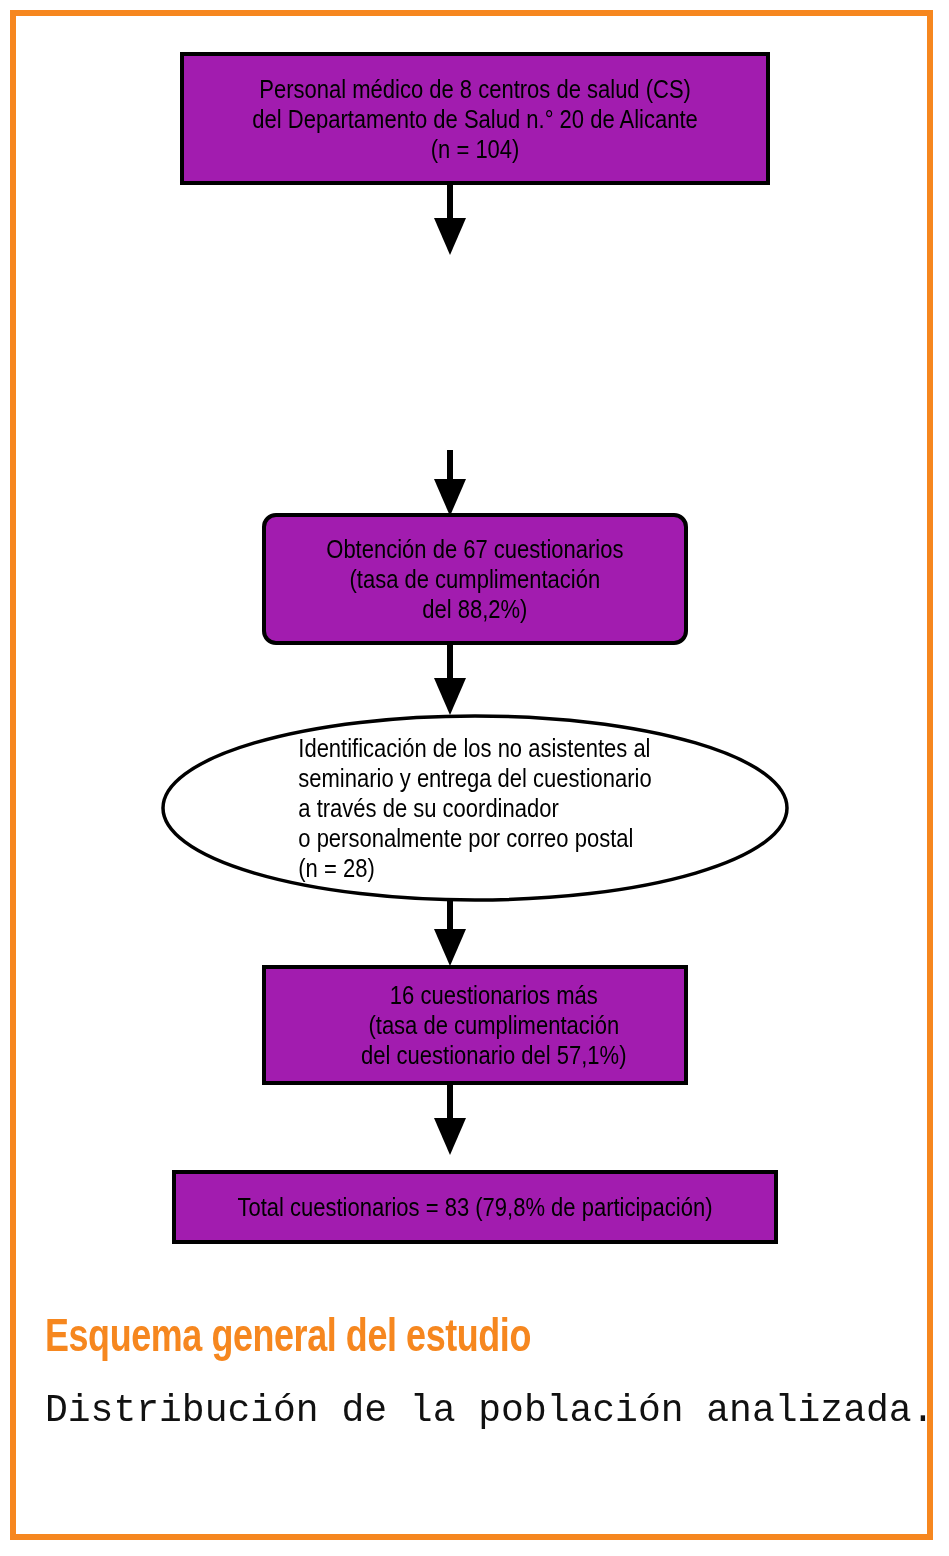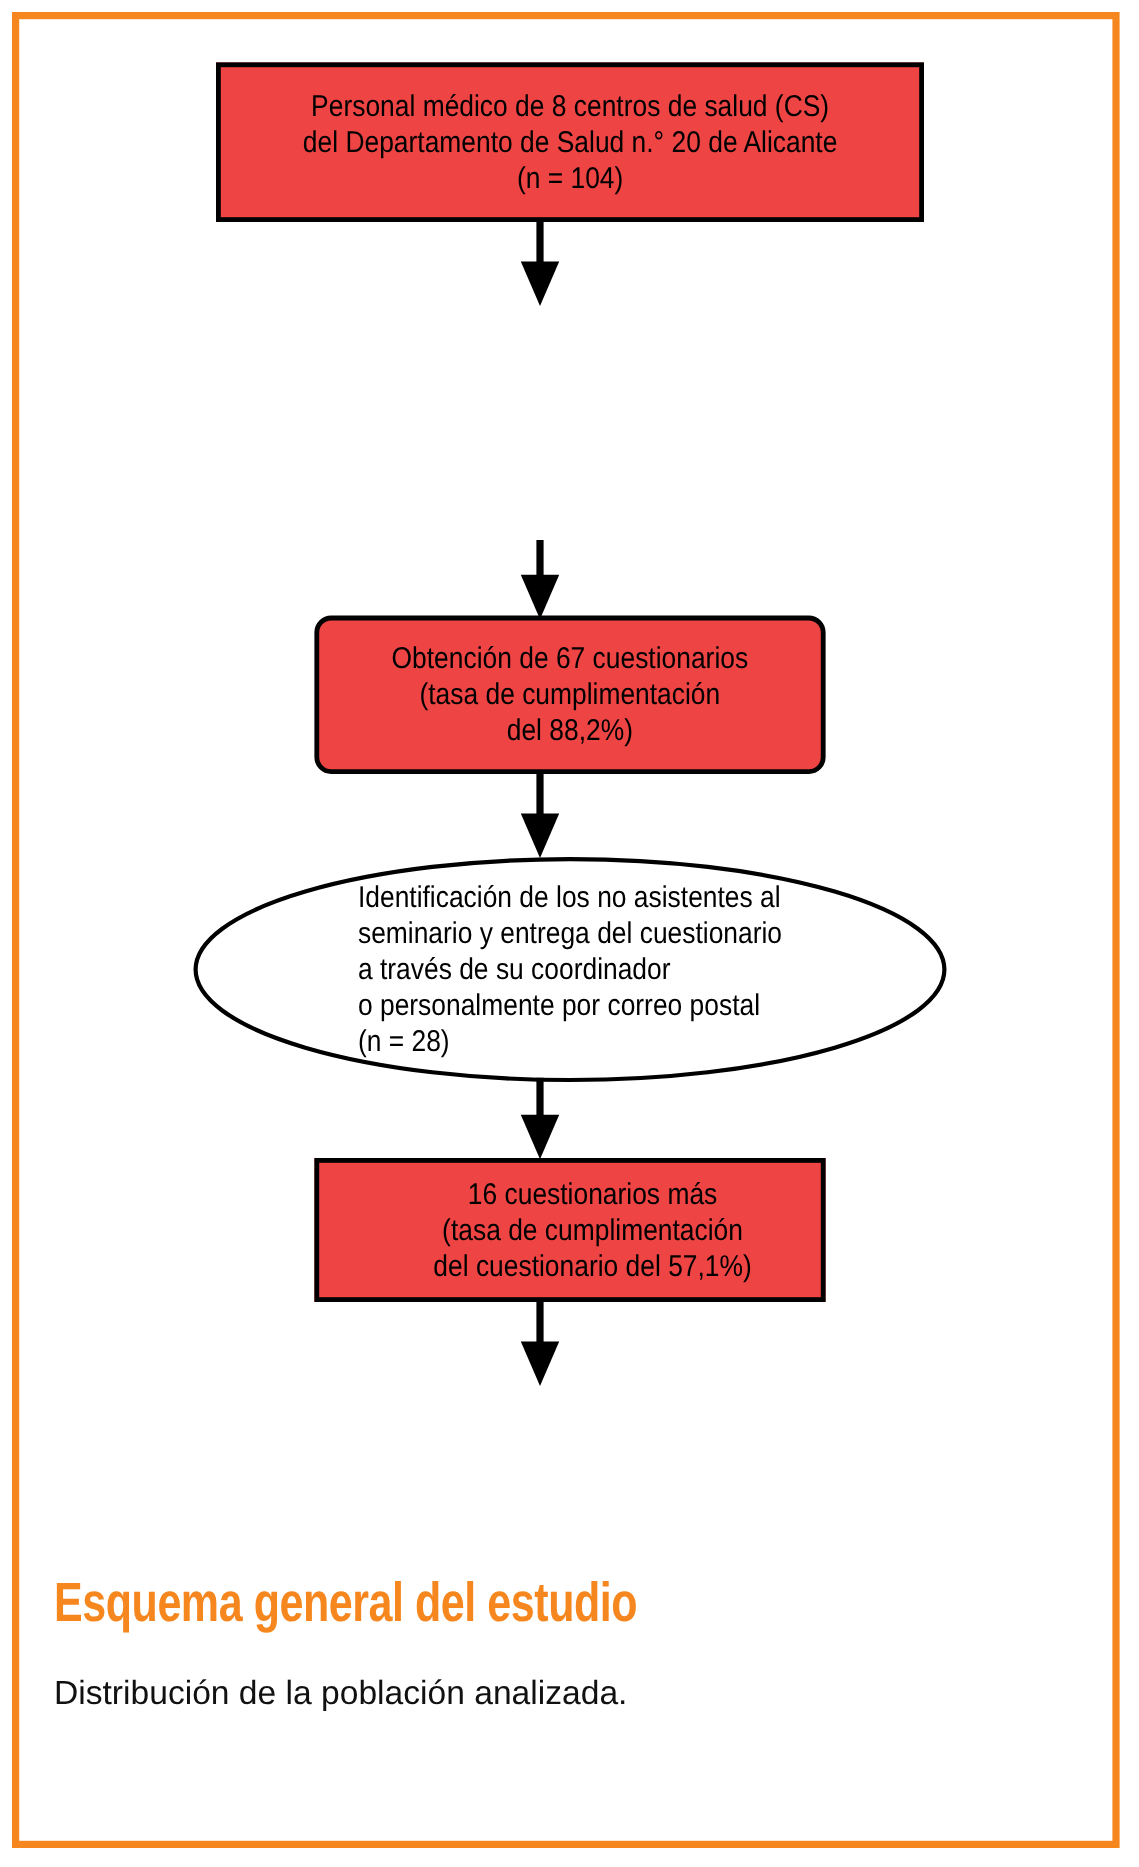--- a/index.html
+++ b/index.html
@@ -41,21 +41,21 @@
   }
 
   .node {
     position: absolute;
     box-sizing: border-box;
     display: flex;
     align-items: center;
     justify-content: center;
     text-align: center;
     color: #000000;
-    background: #ef4444;
+    background: #a21caf;
   }
 
   .box {
     border: 4px solid #000000;
   }
 
   .node-text {
     font-family: "Liberation Sans", "DejaVu Sans", sans-serif;
     font-size: 25px;
     line-height: 30px;
@@ -103,22 +103,22 @@
     font-weight: bold;
     font-stretch: condensed;
     transform: scaleX(0.78);
     transform-origin: left center;
     color: #F6871F;
     letter-spacing: -0.5px;
     margin: 0 0 34px 0;
     white-space: nowrap;
   }
   #caption-subtitle {
-    font-family: Liberation Sans, sans-serif;
-    font-size: 28px;
+    font-family: Liberation Mono, monospace;
+    font-size: 38px;
     line-height: 34px;
     color: #111111;
     margin: 0;
     white-space: nowrap;
   }
 </style>
 </head>
 <body>
 
 <div id="page">
@@ -185,20 +185,23 @@
 del cuestionario del 57,1%)</div>
     </div>
 
     <div class="arrow" style="left:432px; top:1085px; width:36px; height:72px;">
       <svg width="36" height="72" viewBox="0 0 36 72">
         <line x1="18" y1="0" x2="18" y2="38" stroke="#000" stroke-width="6"></line>
         <polygon points="2,33 34,33 18,70" fill="#000"></polygon>
       </svg>
     </div>
 
+    <div class="node box" style="left:172px; top:1170px; width:606px; height:74px;">
+      <div class="node-text">Total cuestionarios = 83 (79,8% de participación)</div>
+    </div>
 
   </div>
 
   <div id="caption">
     <div id="caption-title">Esquema general del estudio</div>
     <div id="caption-subtitle">Distribución de la población analizada.</div>
   </div>
 
 </div>
 

